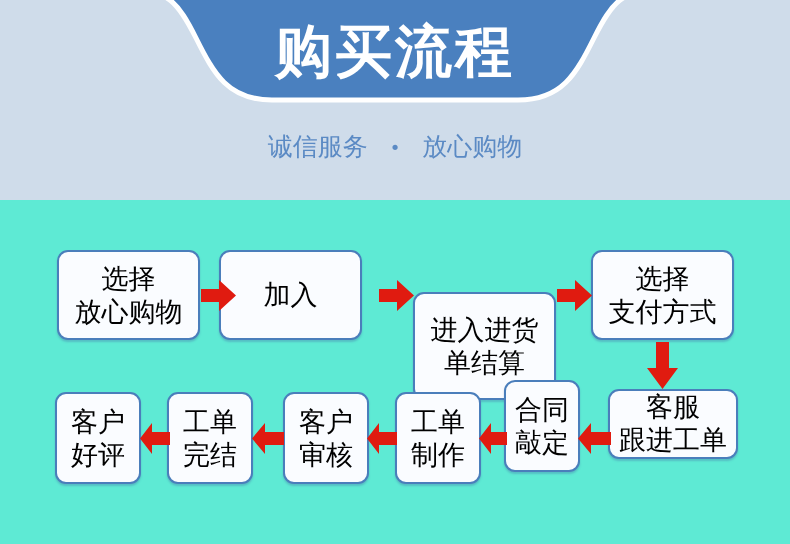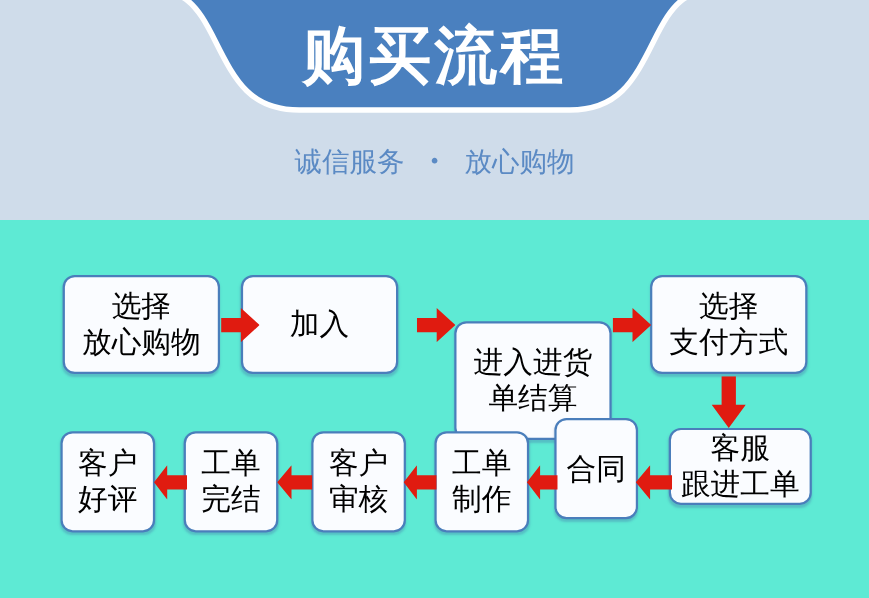--- a/index.html
+++ b/index.html
@@ -180,20 +180,21 @@
     <span class="l2">审核</span>
   </div>
 
   <div class="node" style="left:395px; top:192px; width:86px; height:92px;">
     <span class="l1">工单</span>
     <span class="l2">制作</span>
   </div>
 
   <div class="node" style="left:504px; top:180px; width:76px; height:92px;">
     <span class="l1">合同</span>
+    <span class="l2">敲定</span>
   </div>
 
   <div class="node" style="left:608px; top:189px; width:130px; height:70px;font-family:Liberation Serif, serif;">
     <span class="l1">客服</span>
     <span class="l2">跟进工单</span>
   </div>
 
   <svg class="arrow-l" style="left:140px; top:223px;" width="30" height="31" viewBox="0 0 30 31">
     <polygon points="30,9 12,9 12,0 0,15.5 12,31 12,22 30,22" fill="#e01b10"></polygon>
   </svg>

